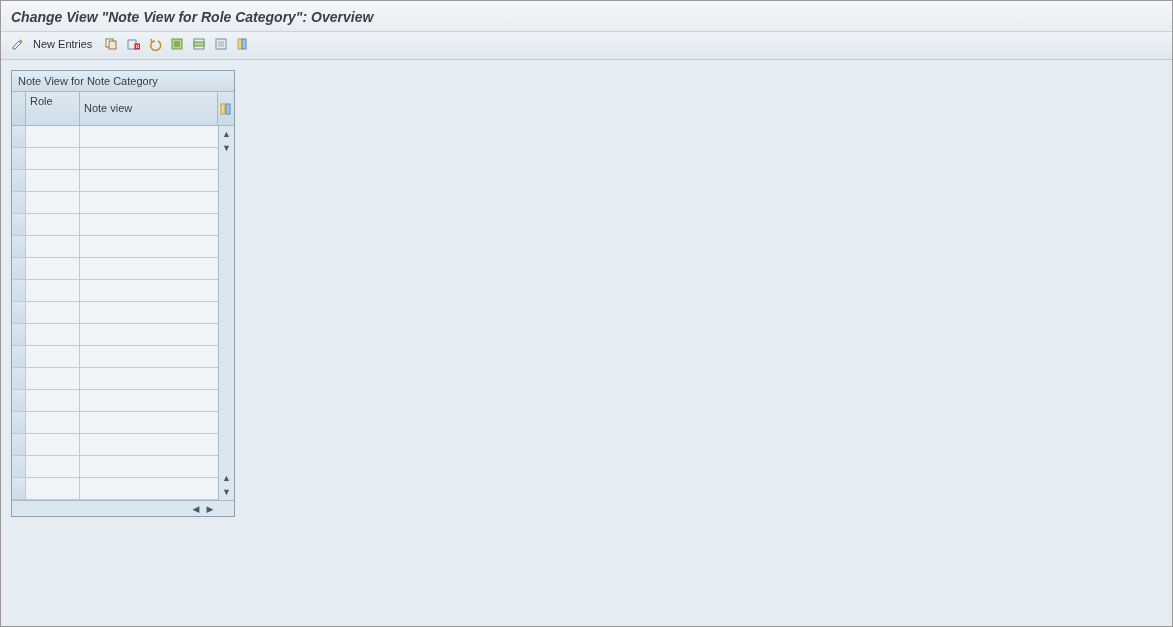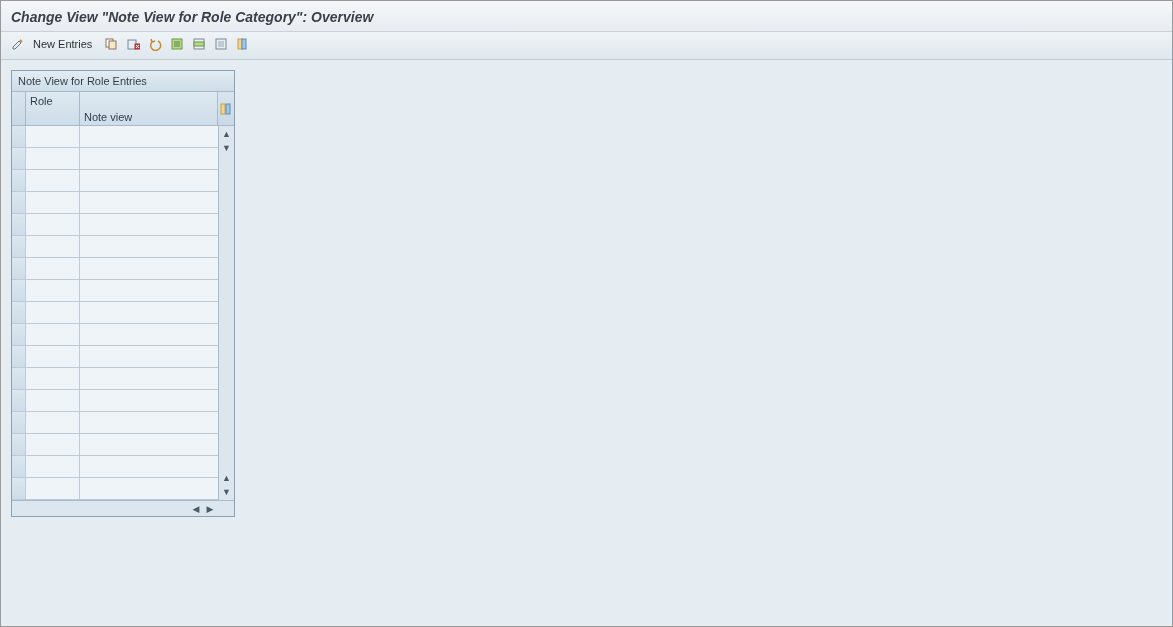--- a/index.html
+++ b/index.html
@@ -99,21 +99,21 @@
     .gh-col1 {
       width: 54px;
       border-right: 1px solid #a8bac9;
       padding: 3px 4px;
       font-size: 11px;
       color: #33404c;
     }
     .gh-col2 {
       flex: 1;
       border-right: 1px solid #a8bac9;
-      padding: 19px 4px;
+      padding: 10px 4px;
       font-size: 11px;
       color: #33404c;
     }
     .gh-cfg {
       width: 16px;
       display: flex;
       align-items: center;
       justify-content: center;
       background: linear-gradient(#d9e5ee, #c8d9e5);
     }
@@ -228,21 +228,21 @@
     <svg width="14" height="14" viewBox="0 0 14 14">
       <rect x="2" y="2" width="4" height="10" fill="#f3d58a" stroke="#c8a040"></rect>
       <rect x="6" y="2" width="4" height="10" fill="#9fc8e8" stroke="#5a8ab3"></rect>
     </svg>
   </span>
 </div>
 
 <div class="content">
 
   <div class="grid-box">
-    <div class="grid-title">Note View for Role Entries</div>
+    <div class="grid-title">Note View for Note Category</div>
     <div class="grid-header">
       <div class="gh-sel"></div>
       <div class="gh-col1">Role</div>
       <div class="gh-col2">Note view</div>
       <div class="gh-cfg">
         <svg width="12" height="12" viewBox="0 0 12 12">
           <rect x="1" y="1" width="4" height="10" fill="#f3d58a" stroke="#c8a040"></rect>
           <rect x="6" y="1" width="4" height="10" fill="#9fc8e8" stroke="#5a8ab3"></rect>
         </svg>
       </div>

